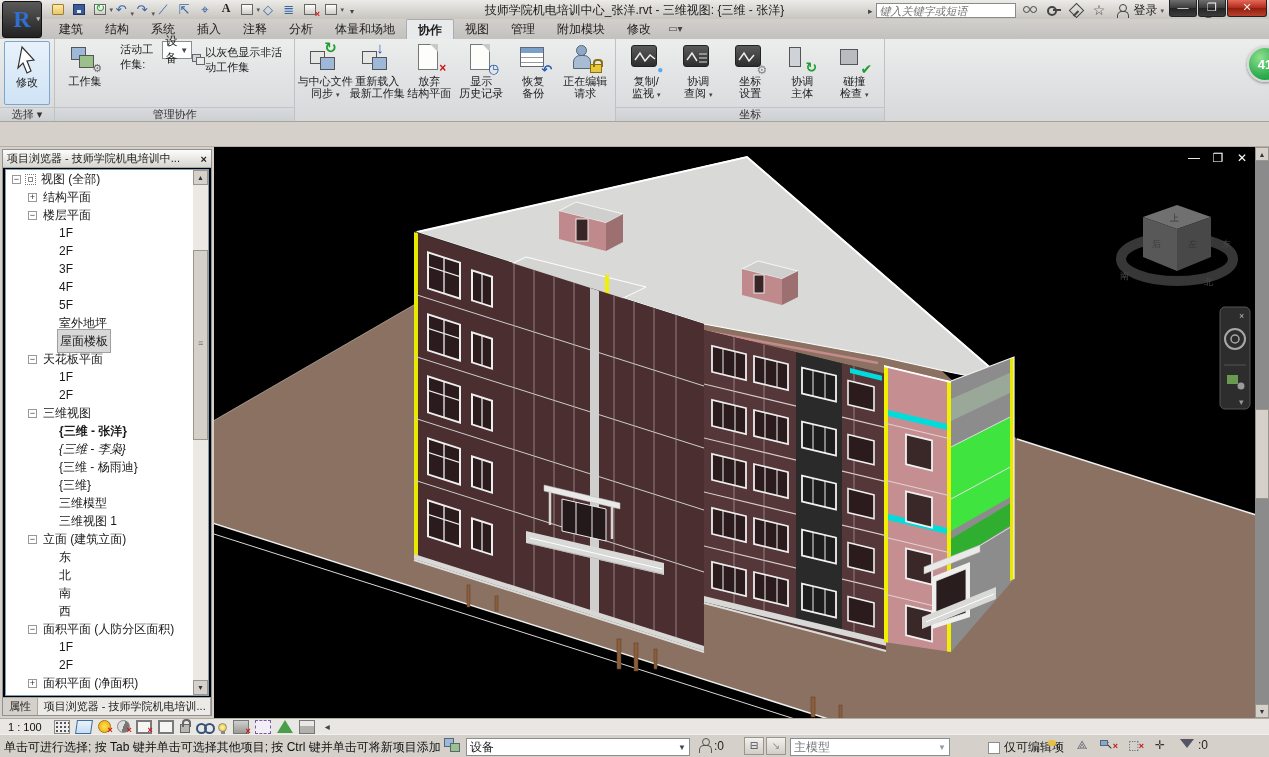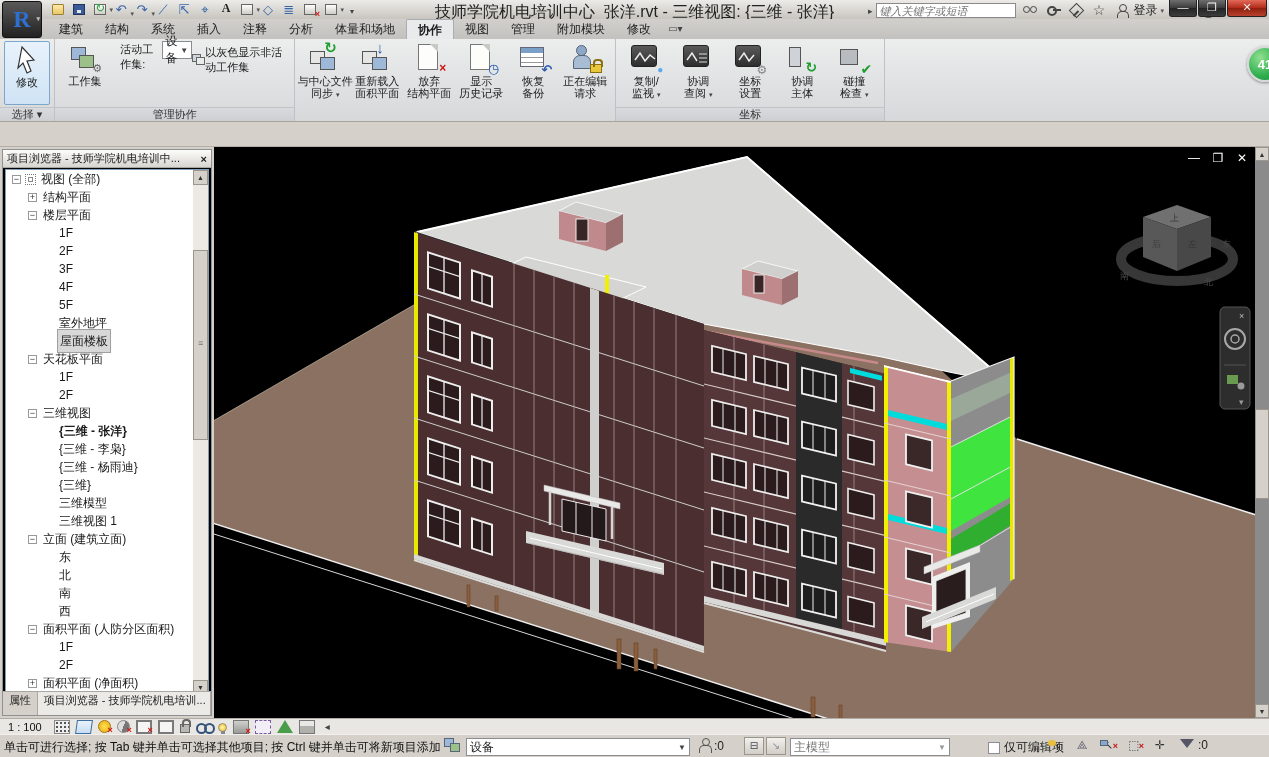--- a/index.html
+++ b/index.html
@@ -17,21 +17,21 @@
   .qi .sh{position:absolute;inset:2px;border:1px solid #666;background:linear-gradient(#fdfdfb,#cfcdc7)}
   .qi.folder .sh{background:linear-gradient(#ffe9a8,#e7c86a);border-color:#a08030;border-radius:1px}
   .qi.save .sh{background:#3a5a9a;border-color:#23355c}
   .qi.save .sh:after{content:"";position:absolute;left:3px;top:5px;right:3px;bottom:1px;background:#e8e8e8}
   .qi.glyph{border:0;color:#3a66a8;font-size:13px;line-height:15px;text-align:center}
   .qi .g{position:absolute;left:0;top:-1px;width:16px;text-align:center;font-size:12px;color:#3a66a8}
   .qi .grn{color:#2f9e3f}
   .qi .red{position:absolute;right:-2px;bottom:-2px;color:#d01818;font-weight:bold;font-size:9px}
   .qi .dd{position:absolute;right:-5px;top:4px;color:#555;font-size:7px}
   .qi.atool .g{color:#222;font-weight:bold;font-family:"Liberation Serif",serif}
-  #wtitle{position:absolute;left:50%;transform:translateX(-50%);top:2px;font-size:16px;color:#222;white-space:nowrap}
+  #wtitle{position:absolute;left:50%;transform:translateX(-50%);top:2px;font-size:12px;color:#222;white-space:nowrap}
   #searchwrap{position:absolute;left:868px;top:2px;display:flex;align-items:center}
   #searchwrap .play{color:#444;font-size:9px;margin-right:3px}
   #searchbox{width:140px;height:15px;border:1px solid #8a8a8a;background:#fff;font-size:11px;font-style:italic;color:#888;padding:0 3px}
   .tbico{width:17px;height:15px;position:relative;margin-left:6px}
   .tbico .c1,.tbico .c2{position:absolute;width:7px;height:7px;border:1.5px solid #444;border-radius:50%;top:3px}
   .tbico .c1{left:1px}.tbico .c2{left:8px}
   .tbico.key:before{content:"";position:absolute;left:2px;top:3px;width:6px;height:6px;border:2px solid #444;border-radius:50%}
   .tbico.key:after{content:"";position:absolute;left:8px;top:6px;width:8px;height:2px;background:#444}
   .tbico.sat:before{content:"";position:absolute;left:3px;top:2px;width:9px;height:9px;border:1.5px solid #444;transform:rotate(45deg)}
   .tbico.sat:after{content:"";position:absolute;left:7px;top:7px;width:2px;height:7px;background:#444;transform:rotate(45deg)}
@@ -108,21 +108,21 @@
   .tlbl{padding:2px 2px}
   .trow.sel .tlbl{background:#d8d8d8;border:1px solid #a0a0a0}
   .trow.bold .tlbl{font-weight:bold}
   .ticon{display:inline-block;width:11px;height:11px;border:1px dotted #777;margin-right:3px;position:relative;flex:none}
   .ticon:after{content:"";position:absolute;inset:2px;border:1px solid #888}
   #treescroll{position:absolute;right:0;top:0;width:15px;bottom:0;background:#ece9e4}
   .sbtn{position:absolute;left:0;width:15px;height:15px;background:#d5d1ca;border:1px solid #9a968e;font-size:7px;color:#333;text-align:center;line-height:13px}
   #treescroll .up{top:0}#treescroll .dn{bottom:0}
   #treethumb{position:absolute;left:0;top:80px;width:15px;height:190px;background:#d5d1ca;border:1px solid #9a968e}
   #treethumb:after{content:"≡";position:absolute;left:4px;top:50%;margin-top:-7px;font-size:9px;color:#777}
-  #btabs{position:absolute;left:0;bottom:0;right:0;height:24px;display:flex;background:#d5d1ca;border-top:1px solid #a9a7a2}
+  #btabs{position:absolute;left:0;bottom:0;right:0;height:18px;display:flex;background:#d5d1ca;border-top:1px solid #a9a7a2}
   .btab{padding:0 6px;line-height:17px;font-size:11px;border-right:1px solid #a9a7a2;color:#222;white-space:nowrap;overflow:hidden}
   .btab.active{background:#eceae6;font-weight:normal}
 
   
   #canvaswrap{position:absolute;left:214px;top:0;width:1055px;height:571px;background:#000}
   #vscroll{position:absolute;right:0;top:0;width:14px;height:571px;background:#8b8b8b}
   #vscroll .sbtn{width:14px;height:14px}
   #vscroll .up{top:0}#vscroll .dn{bottom:0}
   #vthumb{position:absolute;left:0;top:262px;width:14px;height:90px;background:#d5d1ca;border:1px solid #9a968e}
   #vpctrl{position:absolute;right:20px;top:4px;color:#fff;font-size:12px;display:flex;gap:10px;z-index:5}
@@ -311,21 +311,21 @@
             </span>
             <span class="blbl">与中心文件</span>
             <span class="blbl">同步 <span class="dda">▾</span></span>
           </span><span class="bigbtn">
             <span class="bicon">
               <span class="cub w" style="left:2px;top:8px"></span>
               <span class="cub b" style="left:12px;top:14px"></span>
               <span class="ovr blu" style="left:16px;top:-4px;font-size:15px">↓</span>
             </span>
             <span class="blbl">重新载入</span>
-            <span class="blbl">面积平面</span>
+            <span class="blbl">最新工作集</span>
           </span><span class="bigbtn">
             <span class="bicon">
               <span class="pageic"></span>
               <span class="ovr red" style="right:0;bottom:0;font-size:12px">×</span>
             </span>
             <span class="blbl">放弃</span>
             <span class="blbl">结构平面</span>
           </span><span class="bigbtn">
             <span class="bicon">
               <span class="pageic"></span>
@@ -475,21 +475,21 @@
                 <span class="tlbl">2F</span>
               </div>
               <div class="trow" style="padding-left: 22px;">
                 <span class="tg">−</span>
                 <span class="tlbl">三维视图</span>
               </div>
               <div class="trow bold" style="padding-left: 38px;">
                 <span class="tg none"></span>
                 <span class="tlbl">{三维 - 张洋}</span>
               </div>
-              <div class="trow" style="padding-left: 38px;">
+              <div class="trow" style="padding-left: 38px; font-style: italic;">
                 <span class="tg none"></span>
                 <span class="tlbl">{三维 - 李枭}</span>
               </div>
               <div class="trow" style="padding-left: 38px;">
                 <span class="tg none"></span>
                 <span class="tlbl">{三维 - 杨雨迪}</span>
               </div>
               <div class="trow" style="padding-left: 38px;">
                 <span class="tg none"></span>
                 <span class="tlbl">{三维}</span>

